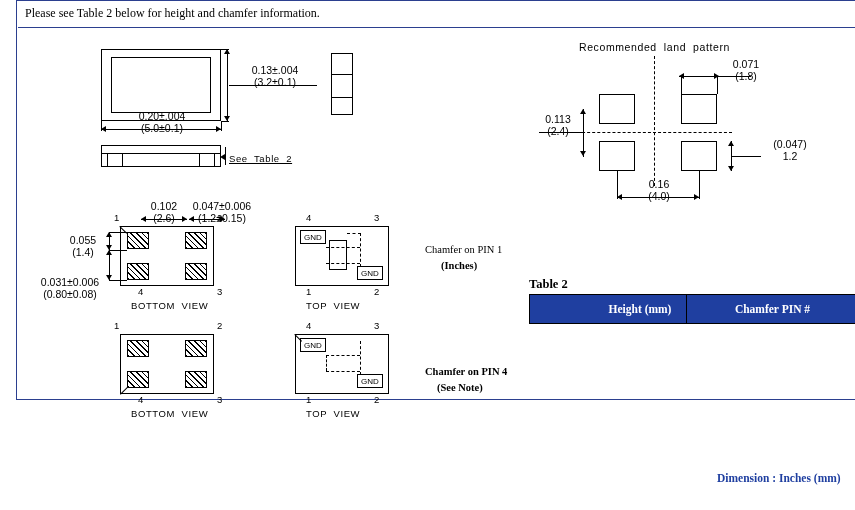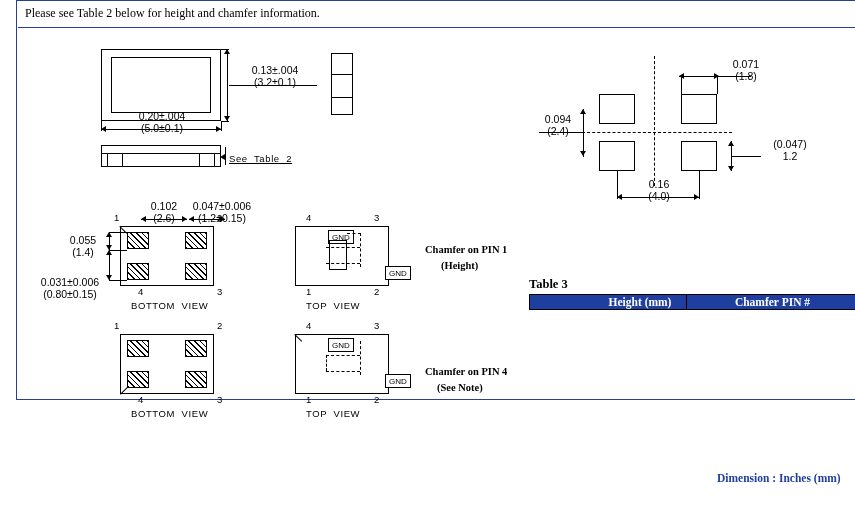--- a/index.html
+++ b/index.html
@@ -28,33 +28,33 @@
   .dash{position:absolute;border-top:1px dashed #000;height:0;}
   .dashv{position:absolute;border-left:1px dashed #000;width:0;}
   .pad{position:absolute;border:1px solid #000;background:#ffffff;box-sizing:border-box;}
   .hatch{
     position:absolute;box-sizing:border-box;border:1px solid #000;
     background:repeating-linear-gradient(45deg,#000 0 1px,#ffffff 1px 4px);
   }
   table.t2{
     position:absolute;border-collapse:collapse;font-family:"Liberation Serif", serif;font-size:11.5px;
   }
-  table.t2 th,table.t2 td{border:1px solid #000;padding:1px 6px;}
+  table.t2 th,table.t2 td{border:1px solid #000;padding:8px 6px;}
   table.t2 th{background:#1f3fa0;color:#fff;font-weight:bold;text-align:center;}
   table.t2 td{background:#fff;text-align:center;}
   .note{font-family:"Liberation Serif", serif;font-size:11.5px;font-weight:bold;line-height:1.35;white-space:pre;}
   .blue{color:#1f3fa0;font-weight:bold;font-size:11.5px;font-family:"Liberation Serif", serif;}
   .arrowL,.arrowR{position:absolute;width:0;height:0;border-top:3px solid transparent;border-bottom:3px solid transparent;}
   .arrowL{border-right:5px solid #000;}
   .arrowR{border-left:5px solid #000;}
   .arrowU,.arrowD{position:absolute;width:0;height:0;border-left:3px solid transparent;border-right:3px solid transparent;}
   .arrowU{border-bottom:5px solid #000;}
   .arrowD{border-top:5px solid #000;}
   .pinnum{font-family:"Liberation Sans", sans-serif;font-size:9.5px;}
-  .gndbox{position:absolute;border:1px solid #000;box-sizing:border-box;font-family:"Liberation Sans", sans-serif;font-size:8px;display:flex;align-items:center;justify-content:center;background:#fff;margin-left:28px;}
+  .gndbox{position:absolute;border:1px solid #000;box-sizing:border-box;font-family:"Liberation Sans", sans-serif;font-size:8px;display:flex;align-items:center;justify-content:center;background:#fff;}
 </style>
 </head>
 <body>
 
 <div id="page">
 
   <div class="abs txt hdr" style="left:8px;top:6px;">Please see Table 2 below for height and chamfer information.</div>
   <div class="lineH" style="left:1px;top:26px;width:853px;background:#2b3f8f;"></div>
 
   <div class="box" style="left:84px;top:48px;width:120px;height:72px;"></div>
@@ -83,20 +83,21 @@
 
   <div class="box" style="left:84px;top:144px;width:120px;height:22px;"></div>
   <div class="lineH" style="left:84px;top:152px;width:120px;"></div>
   <div class="box" style="left:90px;top:152px;width:16px;height:14px;"></div>
   <div class="box" style="left:182px;top:152px;width:16px;height:14px;"></div>
 
   <div class="lineV" style="left:208px;top:146px;height:18px;"></div>
   <div class="arrowL" style="left:203px;top:153px;"></div>
   <div class="abs lbl" style="left:212px;top:152px;text-decoration:underline;">See  Table  2</div>
 
+  <div class="abs lbl" style="left:562px;top:40px;font-size:10.5px;">Recommended  land  pattern</div>
 
   <div class="dashv" style="left:637px;top:55px;height:130px;"></div>
   <div class="dash" style="left:560px;top:131px;width:155px;"></div>
 
   <div class="pad" style="left:582px;top:93px;width:36px;height:30px;"></div>
   <div class="pad" style="left:664px;top:93px;width:36px;height:30px;"></div>
   <div class="pad" style="left:582px;top:140px;width:36px;height:30px;"></div>
   <div class="pad" style="left:664px;top:140px;width:36px;height:30px;"></div>
 
   <div class="lineH" style="left:662px;top:75px;width:60px;"></div>
@@ -105,21 +106,21 @@
   <div class="lineV" style="left:664px;top:75px;height:18px;"></div>
   <div class="lineV" style="left:700px;top:75px;height:18px;"></div>
   <div class="lineH" style="left:700px;top:75px;width:34px;"></div>
   <div class="abs dimtxt" style="left:700px;top:58px;width:58px;">0.071
 (1.8)</div>
 
   <div class="lineV" style="left:566px;top:108px;height:48px;"></div>
   <div class="arrowU" style="left:563px;top:108px;"></div>
   <div class="arrowD" style="left:563px;top:150px;"></div>
   <div class="lineH" style="left:522px;top:131px;width:46px;"></div>
-  <div class="abs dimtxt" style="left:512px;top:113px;width:58px;">0.094
+  <div class="abs dimtxt" style="left:512px;top:113px;width:58px;">0.113
 (2.4)</div>
 
   <div class="lineV" style="left:714px;top:140px;height:30px;"></div>
   <div class="arrowU" style="left:711px;top:140px;"></div>
   <div class="arrowD" style="left:711px;top:165px;"></div>
   <div class="lineH" style="left:714px;top:155px;width:30px;"></div>
   <div class="abs dimtxt" style="left:740px;top:138px;width:66px;">(0.047)
 1.2</div>
 
   <div class="lineH" style="left:600px;top:196px;width:82px;"></div>
@@ -162,39 +163,39 @@
   <div class="lineH" style="left:92px;top:231px;width:18px;"></div>
   <div class="lineH" style="left:92px;top:249px;width:18px;"></div>
   <div class="abs dimtxt" style="left:40px;top:234px;width:52px;">0.055
 (1.4)</div>
 
   <div class="lineV" style="left:92px;top:249px;height:30px;"></div>
   <div class="arrowU" style="left:89px;top:249px;"></div>
   <div class="arrowD" style="left:89px;top:274px;"></div>
   <div class="lineH" style="left:92px;top:279px;width:18px;"></div>
   <div class="abs dimtxt" style="left:10px;top:276px;width:86px;">0.031±0.006
-(0.80±0.15)</div>
+(0.80±0.08)</div>
 
   <div class="boxthick" style="left:278px;top:225px;width:94px;height:60px;"></div>
   <div class="gndbox" style="left:283px;top:229px;width:26px;height:14px;">GND</div>
   <div class="gndbox" style="left:340px;top:265px;width:26px;height:14px;">GND</div>
   <div class="box" style="left:312px;top:239px;width:18px;height:30px;"></div>
   <div class="dash" style="left:309px;top:246px;width:34px;"></div>
   <div class="dash" style="left:309px;top:262px;width:34px;"></div>
   <div class="dashv" style="left:343px;top:232px;height:34px;"></div>
   <div class="dash" style="left:330px;top:232px;width:14px;"></div>
 
   <div class="abs pinnum" style="left:289px;top:211px;">4</div>
   <div class="abs pinnum" style="left:357px;top:211px;">3</div>
   <div class="abs pinnum" style="left:289px;top:285px;">1</div>
   <div class="abs pinnum" style="left:357px;top:285px;">2</div>
   <div class="abs lbl" style="left:289px;top:299px;">TOP  VIEW</div>
 
-  <div class="abs txt" style="left:408px;top:243px;font-weight:bold;font-size:10.5px;text-align:center;">Chamfer on PIN 1</div>
-  <div class="abs txt" style="left:424px;top:259px;font-weight:bold;font-size:10.5px;">(Height)</div>
+  <div class="abs txt" style="left:408px;top:243px;font-weight:normal;font-size:10.5px;text-align:center;">Chamfer on PIN 1</div>
+  <div class="abs txt" style="left:424px;top:259px;font-weight:bold;font-size:10.5px;">(Inches)</div>
 
   <div class="boxthick" style="left:103px;top:333px;width:94px;height:60px;"></div>
   <div class="hatch" style="left:110px;top:339px;width:22px;height:17px;"></div>
   <div class="hatch" style="left:168px;top:339px;width:22px;height:17px;"></div>
   <div class="hatch" style="left:110px;top:370px;width:22px;height:17px;"></div>
   <div class="hatch" style="left:168px;top:370px;width:22px;height:17px;"></div>
   <div class="lineH" style="left:103px;top:393px;width:10px;transform:rotate(-45deg);transform-origin:left top;"></div>
 
   <div class="abs pinnum" style="left:97px;top:319px;">1</div>
   <div class="abs pinnum" style="left:200px;top:319px;">2</div>
@@ -213,21 +214,21 @@
 
   <div class="abs pinnum" style="left:289px;top:319px;">4</div>
   <div class="abs pinnum" style="left:357px;top:319px;">3</div>
   <div class="abs pinnum" style="left:289px;top:393px;">1</div>
   <div class="abs pinnum" style="left:357px;top:393px;">2</div>
   <div class="abs lbl" style="left:289px;top:407px;">TOP  VIEW</div>
 
   <div class="abs txt" style="left:408px;top:365px;font-weight:bold;font-size:10.5px;">Chamfer on PIN 4</div>
   <div class="abs txt" style="left:420px;top:381px;font-weight:bold;font-size:10.5px;">(See Note)</div>
 
-  <div class="abs txt" style="left:512px;top:276px;font-weight:bold;font-size:12.5px;">Table 3</div>
+  <div class="abs txt" style="left:512px;top:276px;font-weight:bold;font-size:12.5px;">Table 2</div>
   <table class="t2" style="left:512px;top:293px;width:330px;">
     <thead>
       <tr>
         <th style="width:52px;background:#1f3fa0;border-right:none;"></th>
         <th style="width:80px;border-left:none;">Height (mm)</th>
         <th>Chamfer PIN #</th>
       </tr>
     </thead>
     <tbody>
     </tbody>

